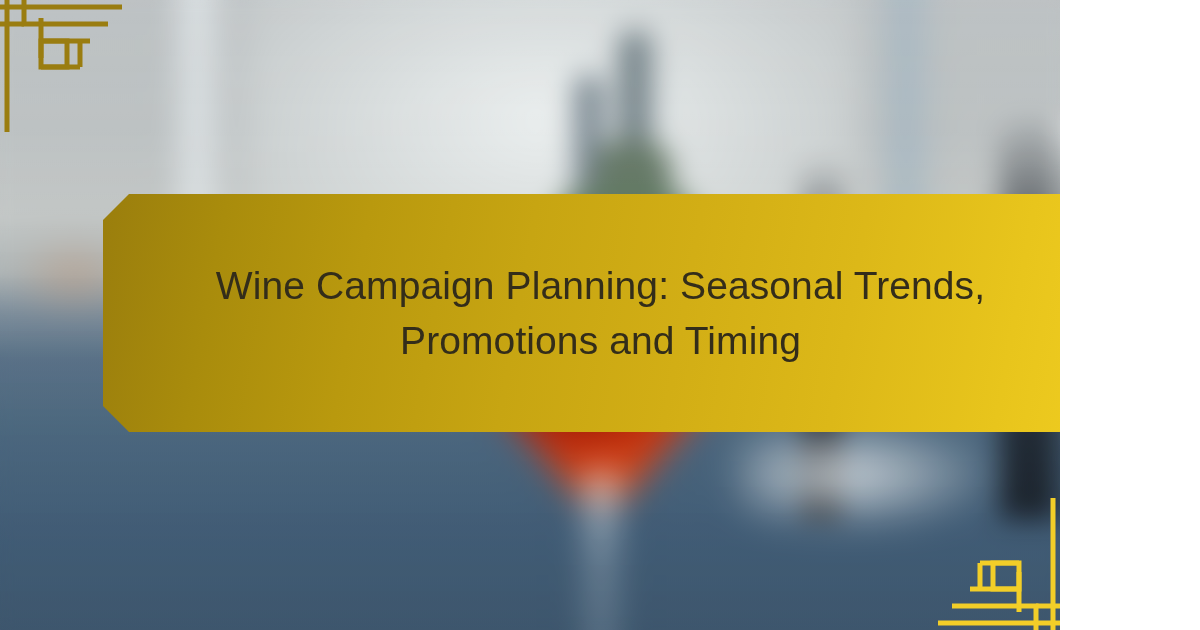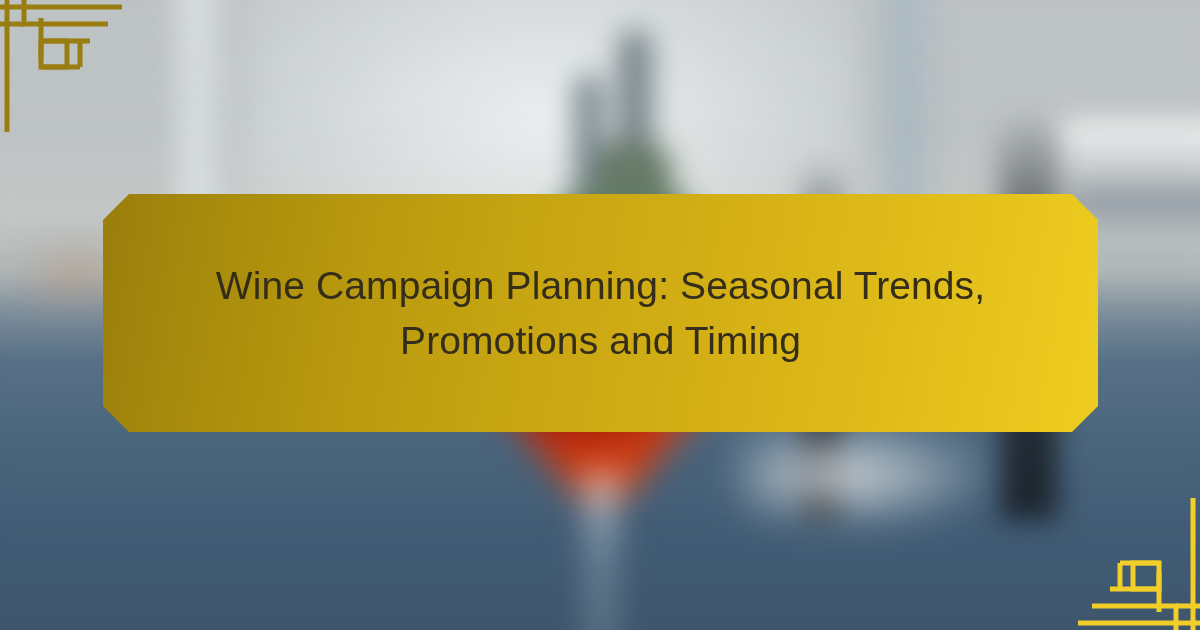--- a/index.html
+++ b/index.html
@@ -3,21 +3,21 @@
 <meta charset="utf-8">
 <style>
   html, body {
     margin: 0;
     padding: 0;
     background: #ffffff;
   }
 
   #card {
     position: relative;
-    width: 1200px;
+    width: 1060px;
     height: 630px;
     overflow: hidden;
     font-family: "Liberation Sans", sans-serif;
     background: #b4b9ba;
   }
 
   
   .bg-layer {
     position: absolute;
     inset: 0;

